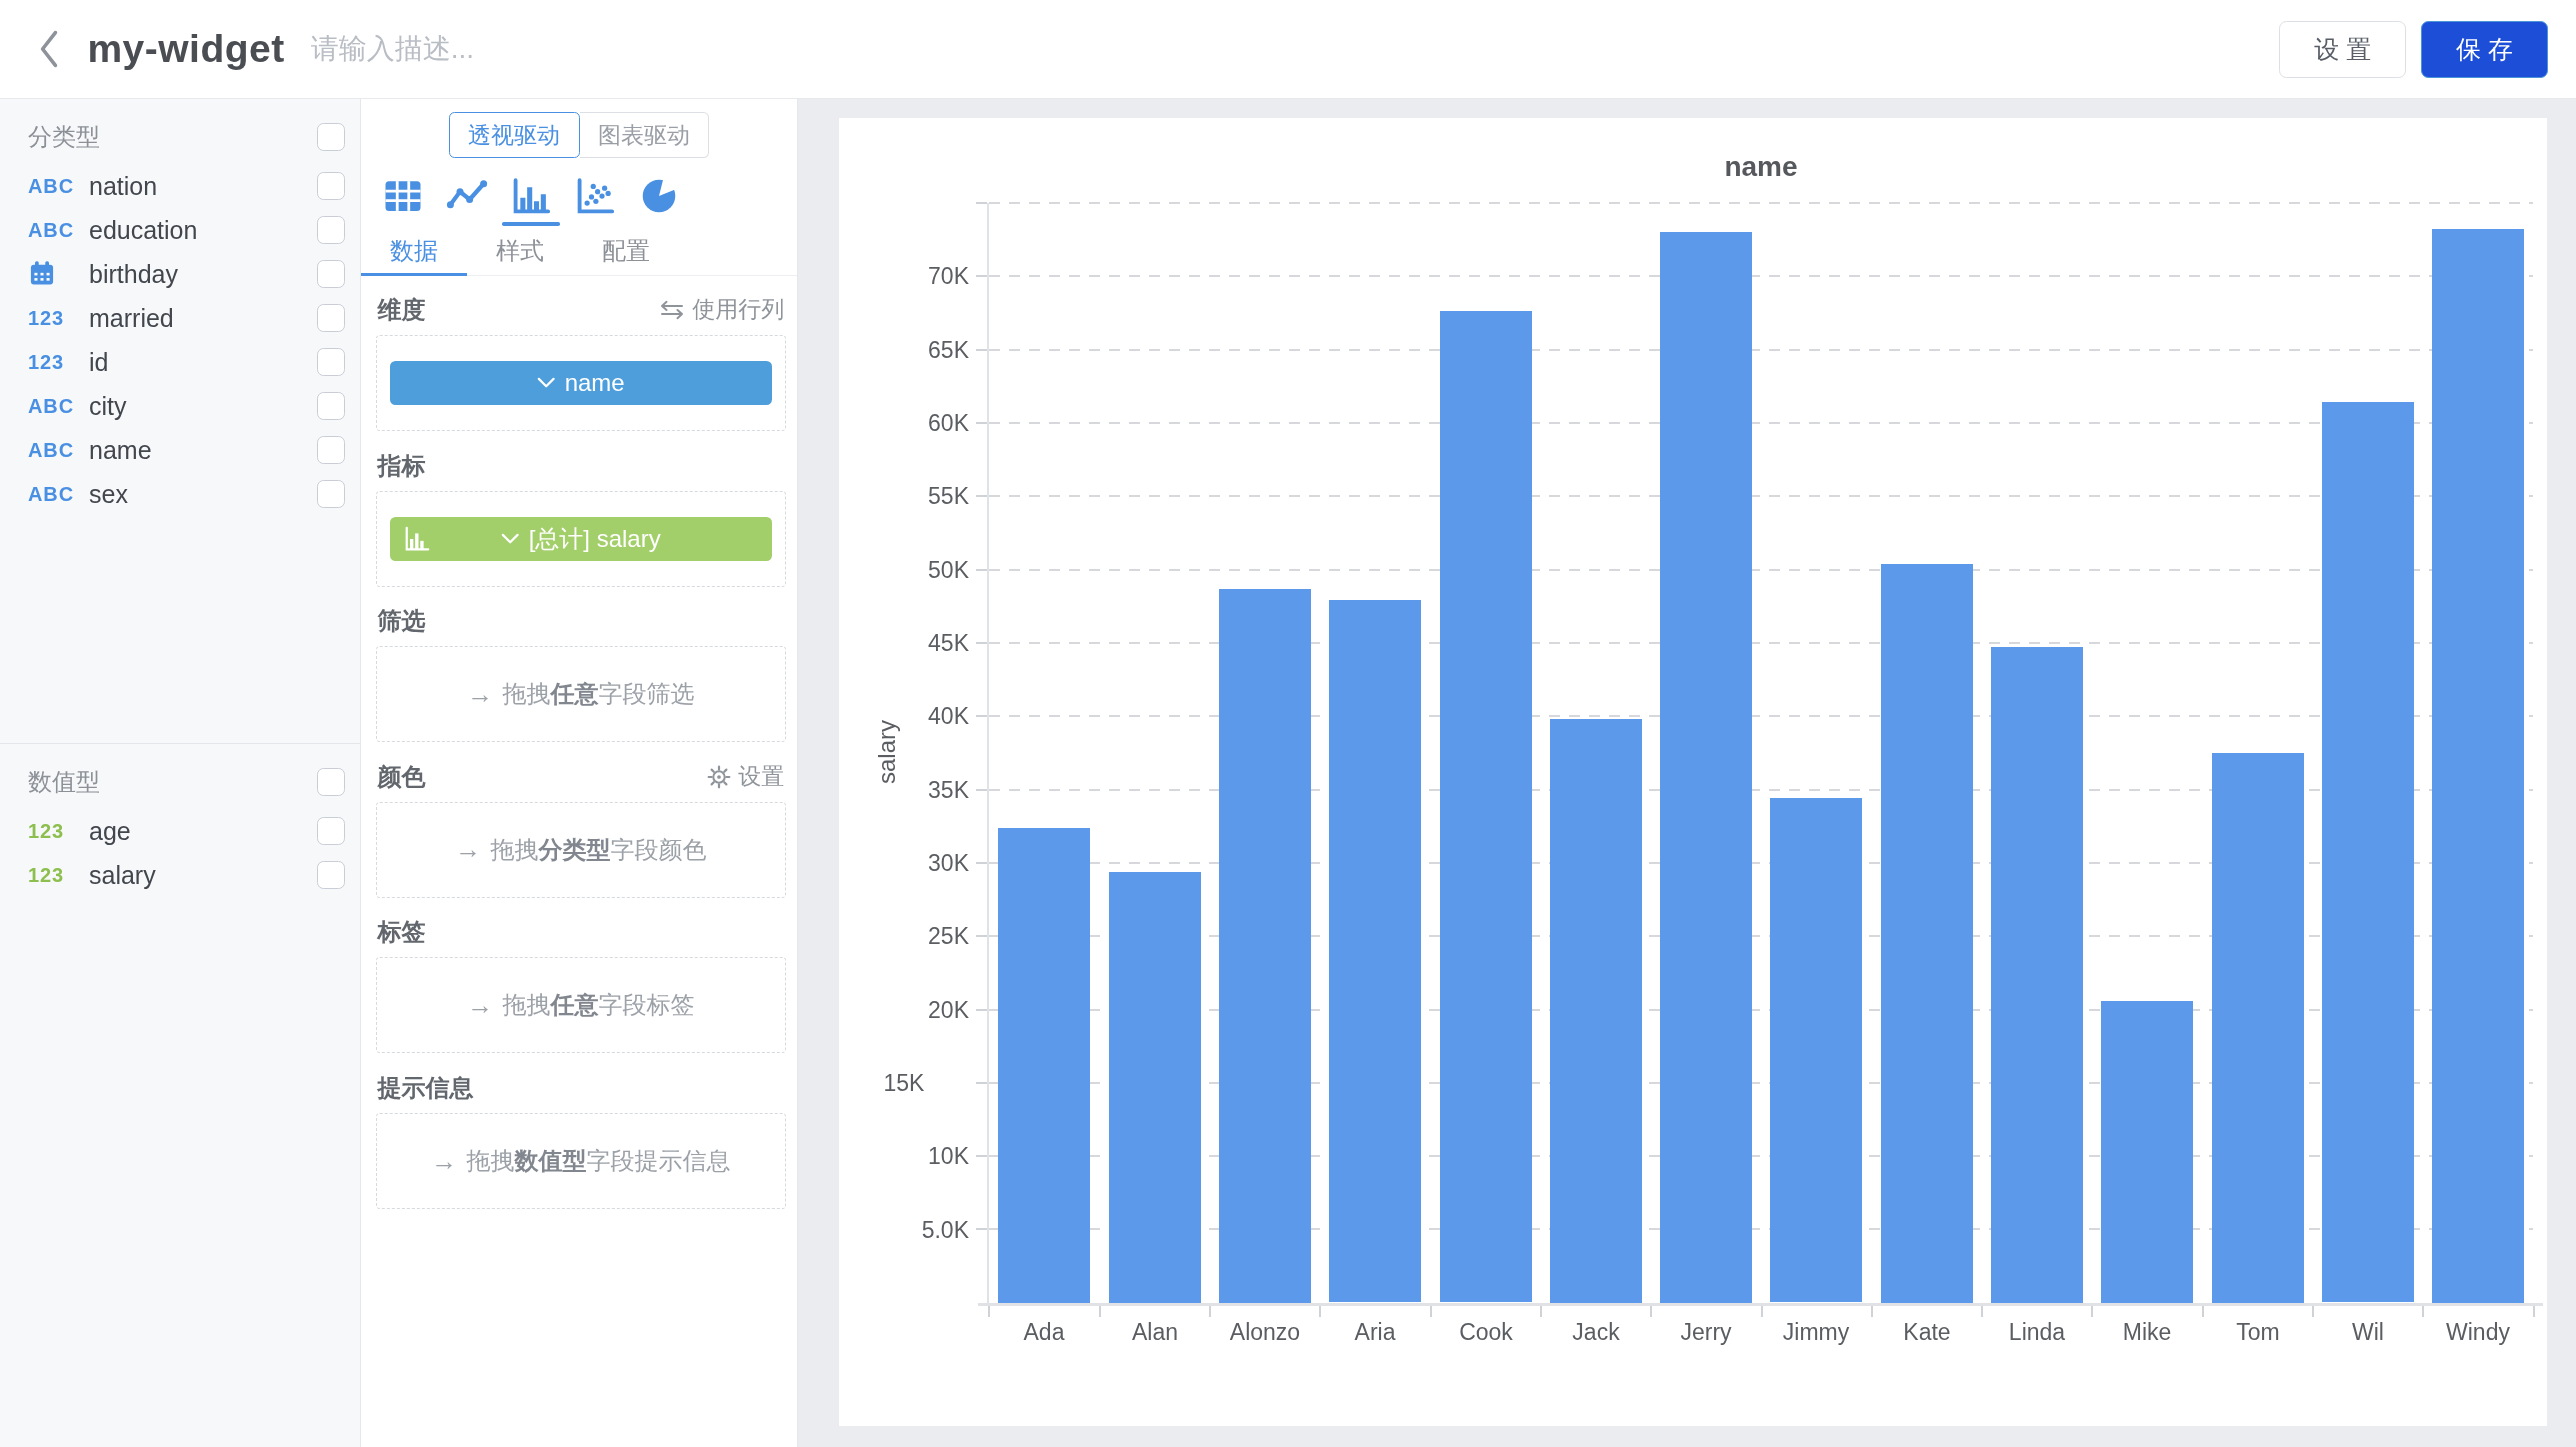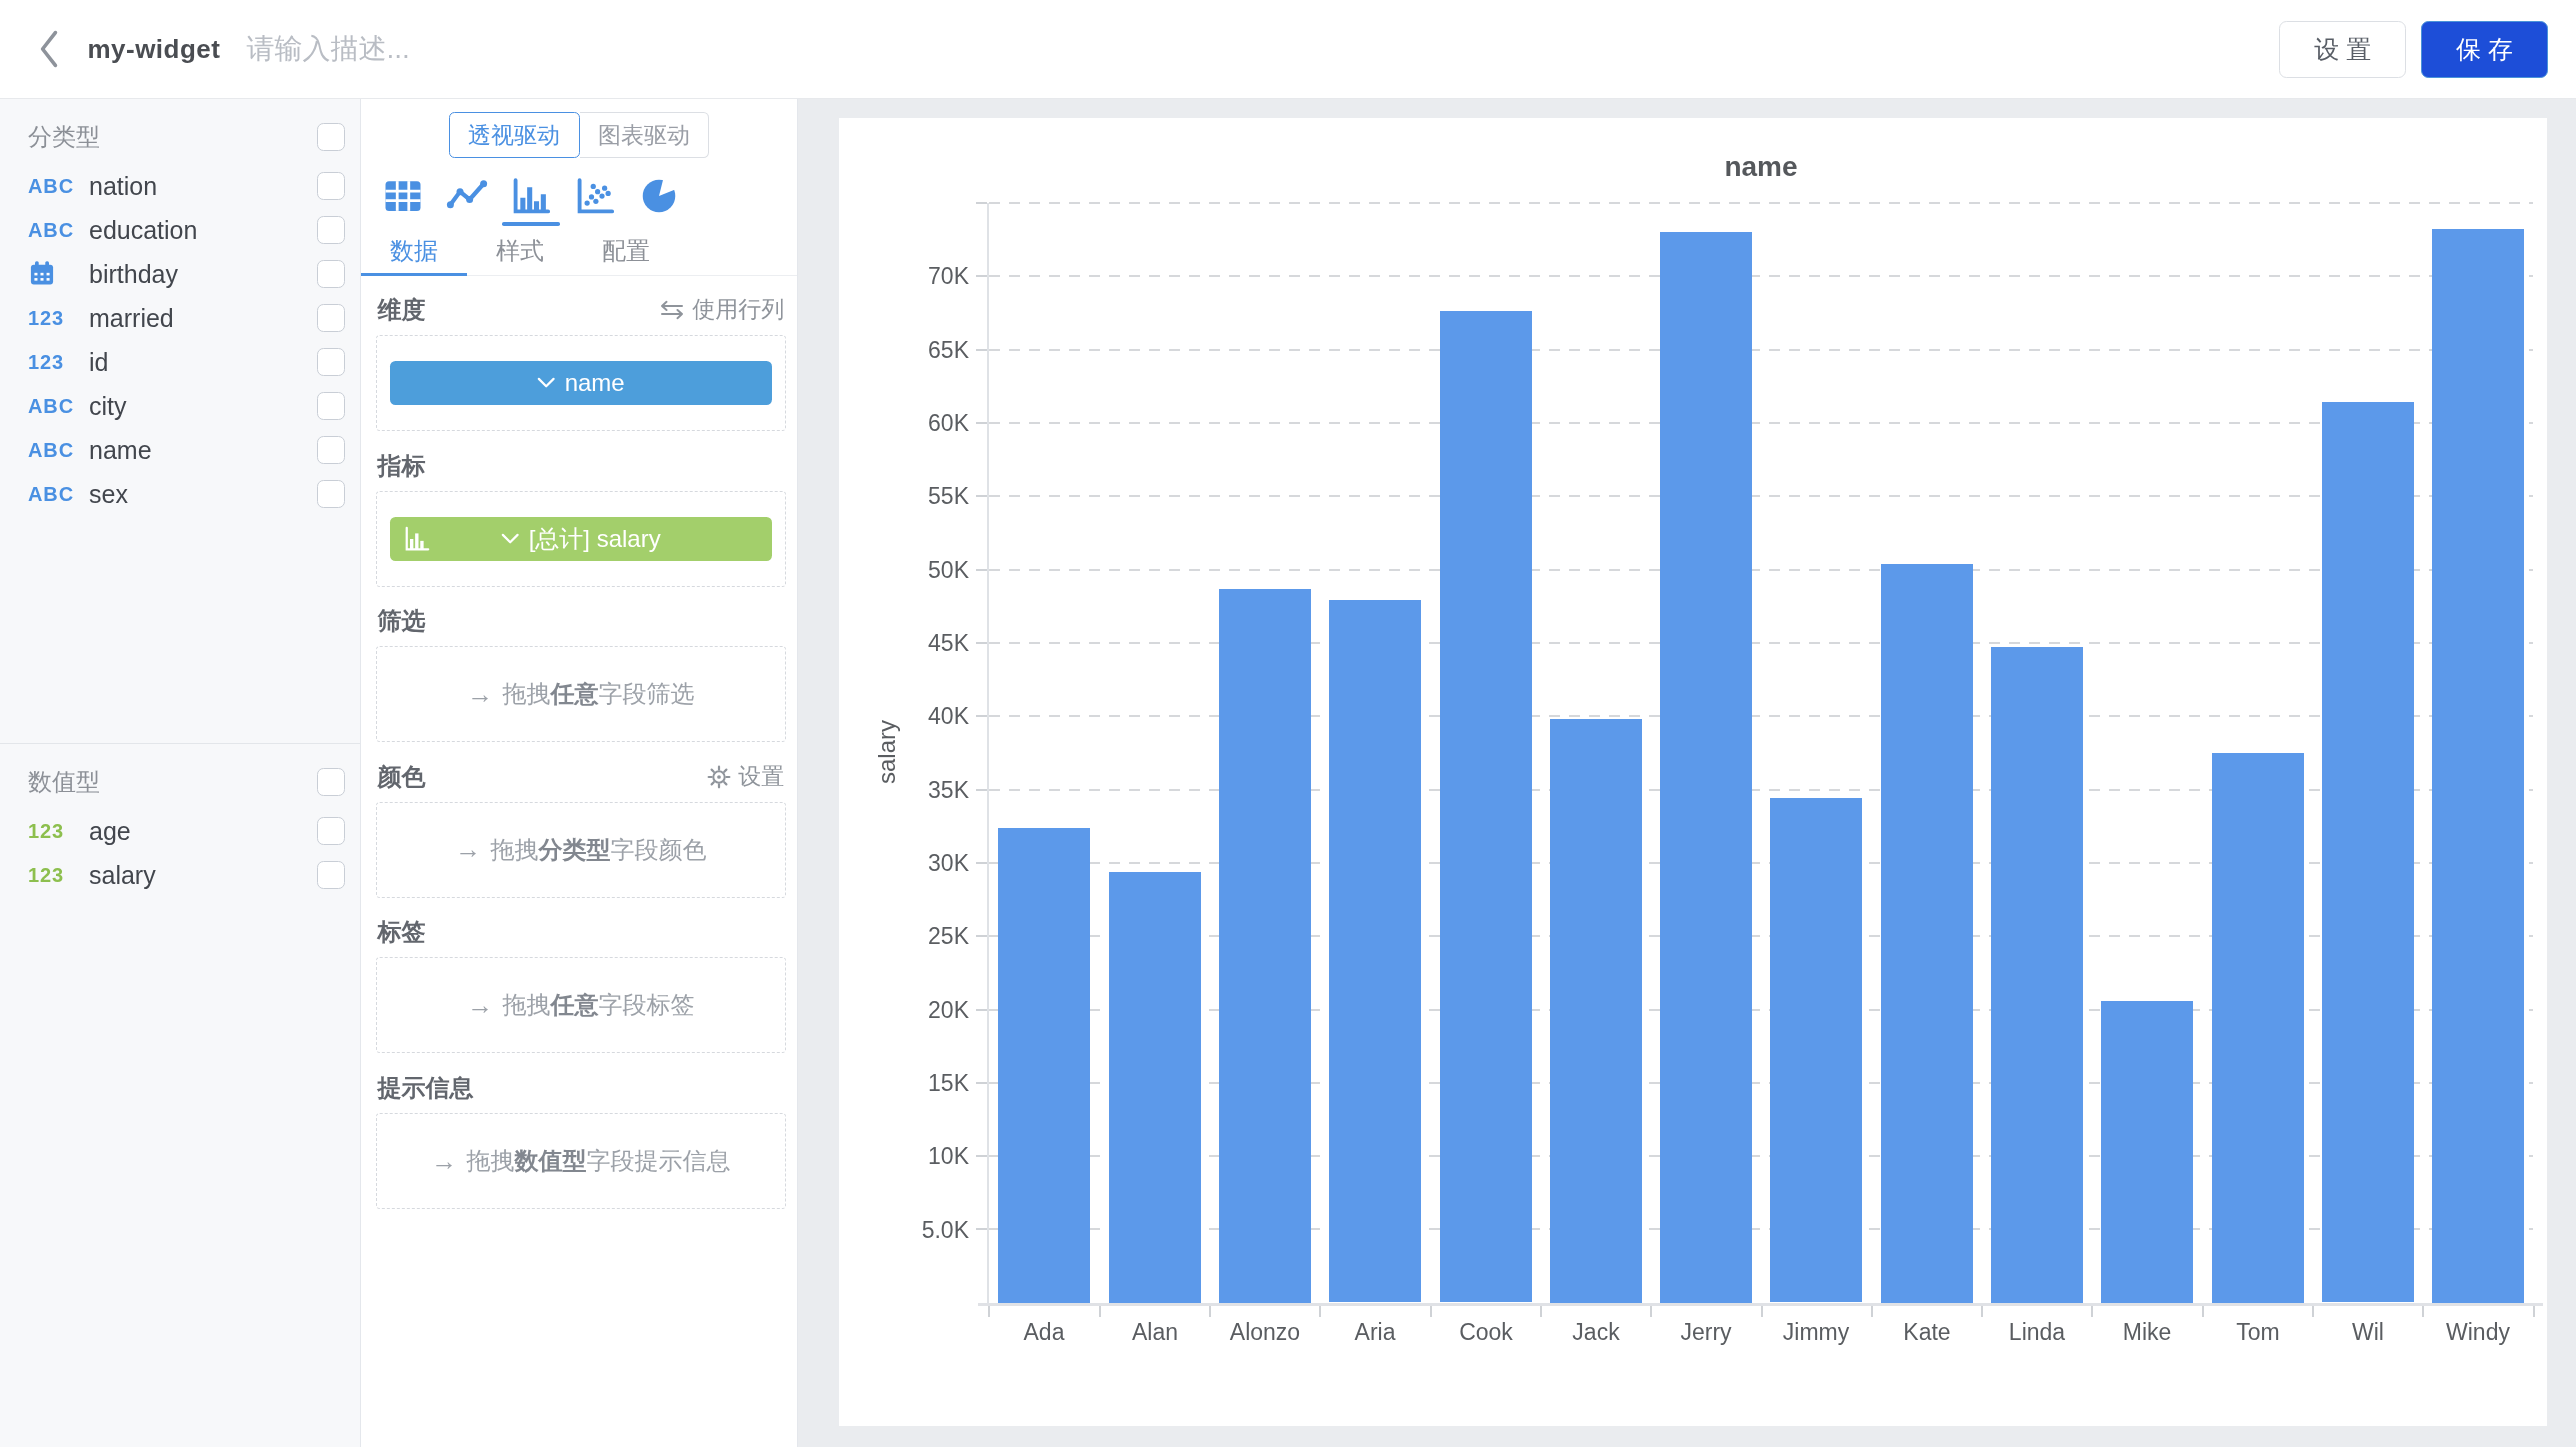--- a/index.html
+++ b/index.html
@@ -4,21 +4,21 @@
 <style>
   * { margin:0; padding:0; box-sizing:border-box; }
   html,body { width:2576px; height:1448px; overflow:hidden;
     font-family:"Liberation Sans","DejaVu Sans",sans-serif; background:#eaecef; }
   .app { width:100%; height:100%; display:flex; flex-direction:column; }
 
   
   .topbar { height:99px; background:#fff; border-bottom:1.8px solid #e7e9ec;
     display:flex; align-items:center; padding:0 28px; flex:none; }
   .back-btn { width:41px; height:55px; display:flex; align-items:center; justify-content:center; cursor:pointer; }
-  .page-title { font-size:26px; font-weight:600; color:#4a4d52; margin-left:18.4px; letter-spacing:0.5px; }
+  .page-title { font-size:39px; font-weight:600; color:#4a4d52; margin-left:18.4px; letter-spacing:0.5px; }
   .desc-input { border:none; outline:none; background:transparent; font-size:28px; color:#555; margin-left:26px; width:387px; }
   .desc-input::placeholder { color:#b9bdc4; }
   .topbar-actions { margin-left:auto; display:flex; align-items:center; gap:14.8px; }
   .btn { height:57px; width:127px; border-radius:7.4px; font-size:25px; display:flex; align-items:center; justify-content:center; cursor:pointer; }
   .btn-plain { background:#fff; border:1.8px solid #dcdfe4; color:#595e66; }
   .btn-primary { background:#1d4ed8; border:1.8px solid #4a94d9; color:#fff; }
 
   .content { flex:1; display:flex; min-height:0; }
 
   
@@ -348,21 +348,21 @@
         <div class="chart-title">name</div>
         <div class="y-title">salary</div>
       <div class="gridline" style="left: 150px; top: 1110px; width: 1544px;"></div>
           <div class="ytick" style="left: 137px; top: 1110px;"></div>
           <div class="ylab" style="left: 0px; width: 130px; top: 1099px;">5.0K</div>
           <div class="gridline" style="left: 150px; top: 1037px; width: 1544px;"></div>
           <div class="ytick" style="left: 137px; top: 1037px;"></div>
           <div class="ylab" style="left: 0px; width: 130px; top: 1025px;">10K</div>
           <div class="gridline" style="left: 150px; top: 964px; width: 1544px;"></div>
           <div class="ytick" style="left: 137px; top: 964px;"></div>
-          <div class="ylab" style="left: 0px; width: 130px; top: 952px;">15K</div>
+          <div class="ylab" style="left: 0px; width: 130px; top: 952px; text-align: center;">15K</div>
           <div class="gridline" style="left: 150px; top: 891px; width: 1544px;"></div>
           <div class="ytick" style="left: 137px; top: 891px;"></div>
           <div class="ylab" style="left: 0px; width: 130px; top: 879px;">20K</div>
           <div class="gridline" style="left: 150px; top: 817px; width: 1544px;"></div>
           <div class="ytick" style="left: 137px; top: 817px;"></div>
           <div class="ylab" style="left: 0px; width: 130px; top: 805px;">25K</div>
           <div class="gridline" style="left: 150px; top: 744px; width: 1544px;"></div>
           <div class="ytick" style="left: 137px; top: 744px;"></div>
           <div class="ylab" style="left: 0px; width: 130px; top: 732px;">30K</div>
           <div class="gridline" style="left: 150px; top: 671px; width: 1544px;"></div>

